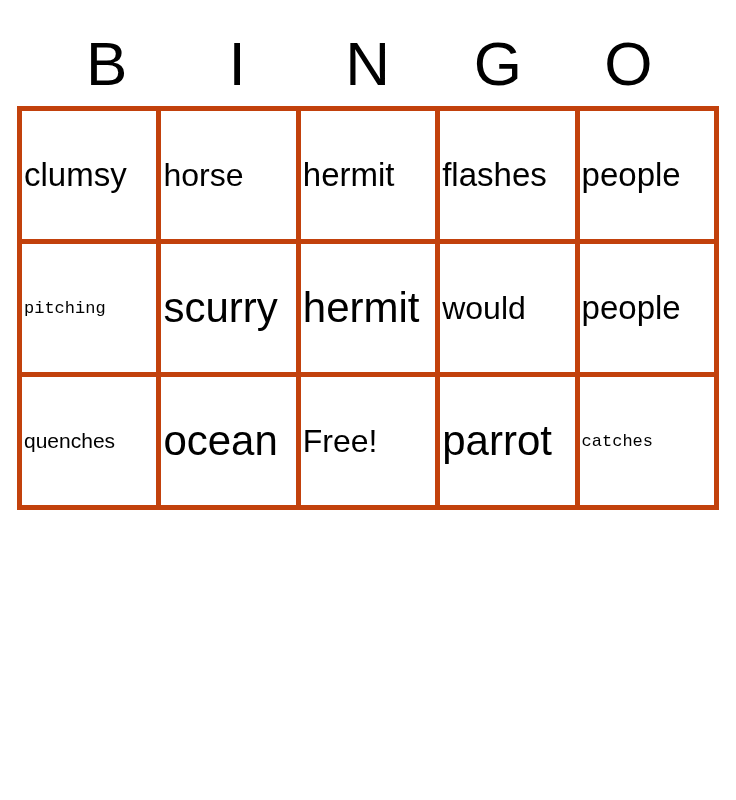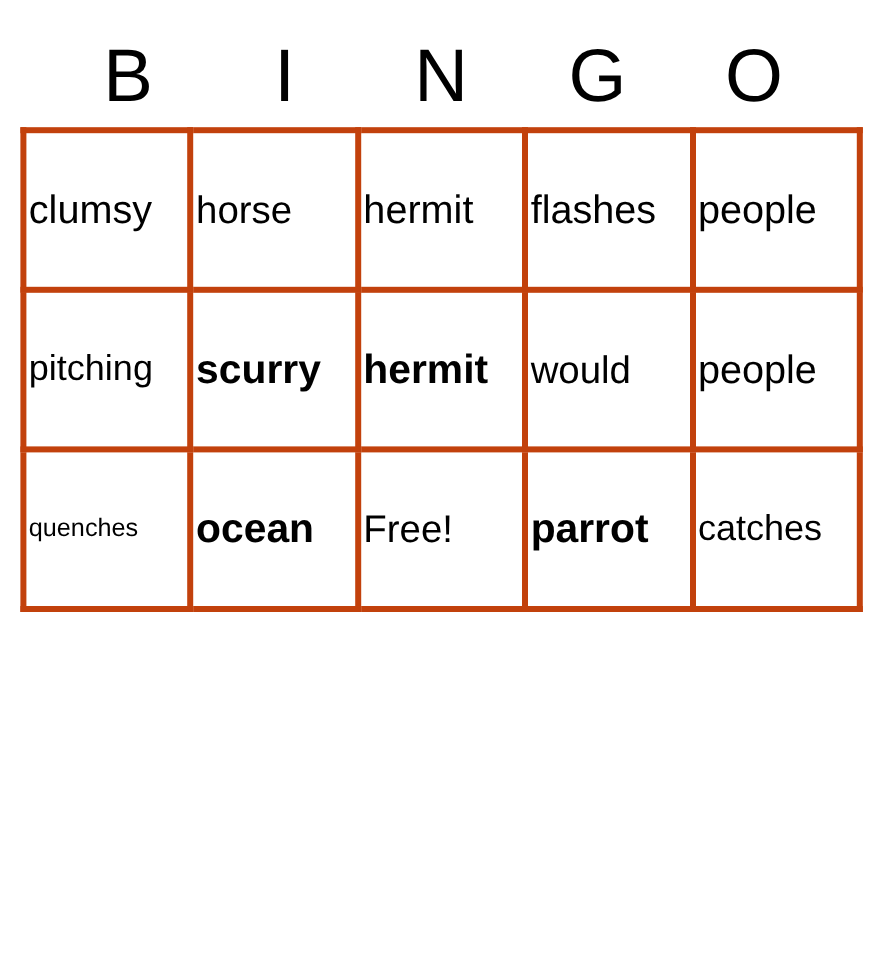--- a/index.html
+++ b/index.html
@@ -46,23 +46,23 @@
     width: 130.4px;
     height: 128px;
     text-align: left;
     vertical-align: middle;
     padding: 0 2px;
     overflow: hidden;
     white-space: nowrap;
   }
   
   .fs-xl { font-size: 32px; }
-  .fs-lg { font-size: 34px; font-weight: bold; }
+  .fs-lg { font-size: 42px; }
   .fs-md { font-size: 33px; }
-  .fs-sm { font-size: 30px; }
+  .fs-sm { font-size: 17px; font-family: Liberation Mono, monospace; }
   .fs-xs { font-size: 21px; }
 </style>
 </head>
 <body>
 
 <div id="bingo-card">
 
   <div class="header-row">
     <div class="header-cell">B</div>
     <div class="header-cell">I</div>

